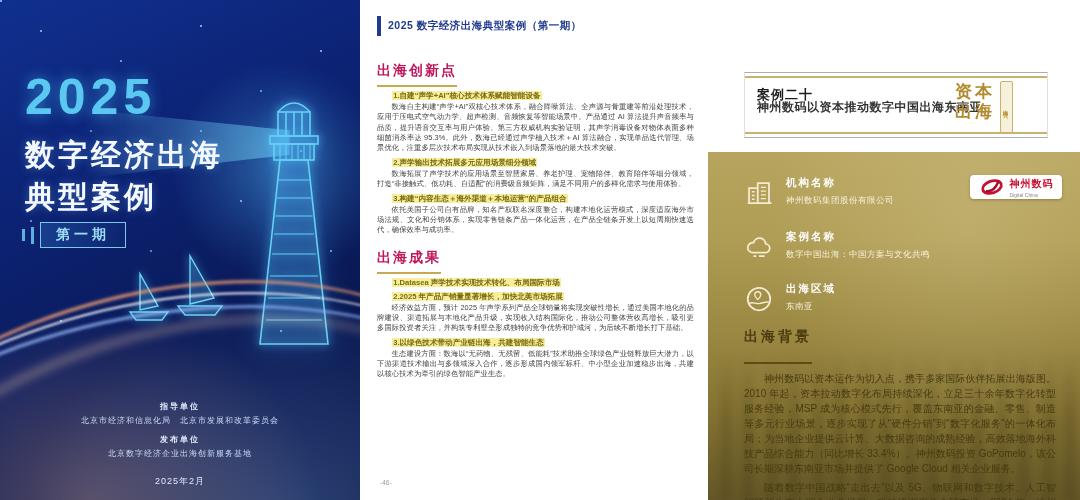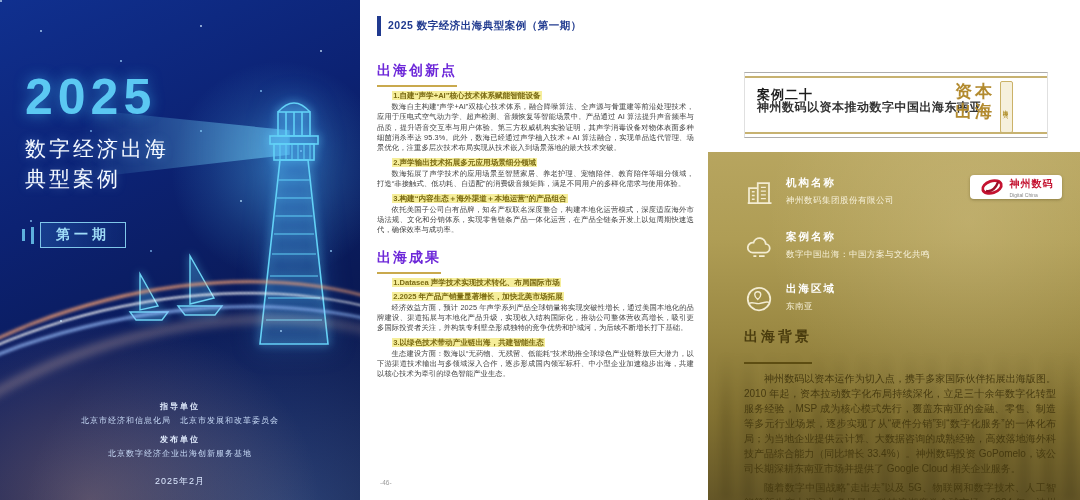--- a/index.html
+++ b/index.html
@@ -34,40 +34,40 @@
   .a3 { width:880px; height:540px; left:-292px; top:318px; border-top:3px solid rgba(150,190,255,.85);
         transform:rotate(-14deg); filter:blur(1.5px); }
   .a4 { width:700px; height:420px; left:-180px; top:332px; border-top:6px solid rgba(255,210,180,.45);
         transform:rotate(-17deg); filter:blur(5px); }
   .glow-bottom { position:absolute; left:0; bottom:0; width:360px; height:220px;
     background:radial-gradient(ellipse at 25% 100%, rgba(255,190,150,.30), transparent 60%),
                radial-gradient(ellipse at 80% 110%, rgba(140,190,255,.28), transparent 65%); }
   .cover-title { position:absolute; left:25px; top:72px; }
   .cover-year { font-size:50px; font-weight:800; letter-spacing:5px; color:#5bc8f2;
     text-shadow:0 0 14px rgba(70,190,245,.6); line-height:1; }
-  .cover-line { font-size:21px; font-weight:400; color:#f4f9ff; letter-spacing:3px; line-height:1.25;
+  .cover-line { font-size:30px; font-weight:700; color:#f4f9ff; letter-spacing:3px; line-height:1.25;
     margin-top:14px; text-shadow:0 0 10px rgba(120,190,255,.4); }
   .cover-line + .cover-line { margin-top:4px; }
   .issue { position:absolute; left:22px; top:222px; display:flex; align-items:center; gap:6px; }
   .issue .tick1 { width:3px; height:12px; background:#6cc8ef; opacity:.85; }
   .issue .tick2 { width:3px; height:17px; background:#6cc8ef; opacity:.85; }
   .issue-box { border:1px solid rgba(140,215,245,.9); padding:3px 15px; font-size:14px; font-weight:700;
     color:#9fdcf7; letter-spacing:4px; background:linear-gradient(90deg, rgba(50,130,210,.30), rgba(50,130,210,.05)); }
   .cover-footer { position:absolute; left:0; bottom:0; width:100%; text-align:center; color:#d5e4fb; }
   .cf-label { font-size:8px; font-weight:700; letter-spacing:2px; color:#e3eeff; }
   .cf-orgs { font-size:8px; margin-top:3px; color:#c9dcf8; letter-spacing:1px; }
   .cf-gap { height:8px; }
   .cf-date { font-size:9px; margin-top:16px; margin-bottom:12px; letter-spacing:1px; color:#dce8ff; }
 
   
   .doc { left:360px; width:348px; background:#ffffff; padding:16px 14px 0 17px; }
   .doc-header { display:flex; align-items:center; gap:7px; margin-bottom:26px; }
   .doc-header .bar { width:4px; height:20px; background:#203a8f; }
   .doc-header .ht { font-size:10.5px; font-weight:700; color:#203a8f; letter-spacing:.5px; }
-  .doc h2 { font-size:14px; font-weight:800; color:#6d28d9; letter-spacing:2px; width:fit-content;
+  .doc h2 { font-size:14px; font-weight:800; color:#be185d; letter-spacing:2px; width:fit-content;
     padding-bottom:5px; border-bottom:2px solid #c9a94d; }
   .doc .sec2 { margin-top:13px; }
   .sub { font-size:7.6px; font-weight:700; text-indent:2em; line-height:1.45; margin-top:3px; }
   .sub .hl { background:#f6ee9b; color:#7a6a14; padding:0 1px; }
   .body { font-size:7.3px; color:#434343; line-height:1.42; text-align:justify; text-indent:2em;
     margin-top:1px; letter-spacing:.1px; }
   .pageno { position:absolute; left:20px; bottom:14px; font-size:6.5px; color:#9a9a9a; }
 
   
   .case { left:708px; width:372px; background:#ffffff; }

